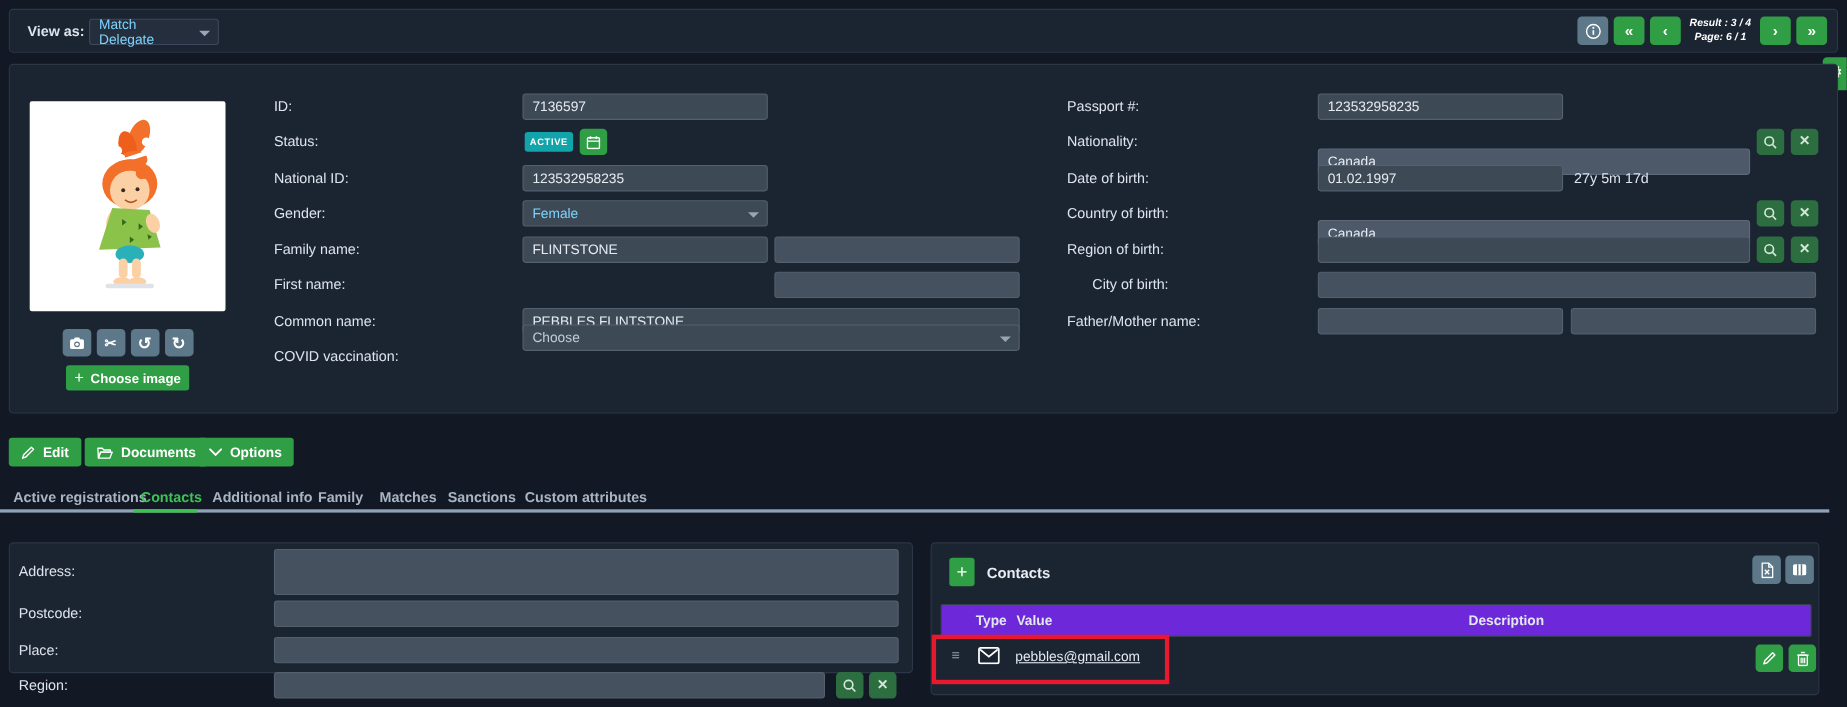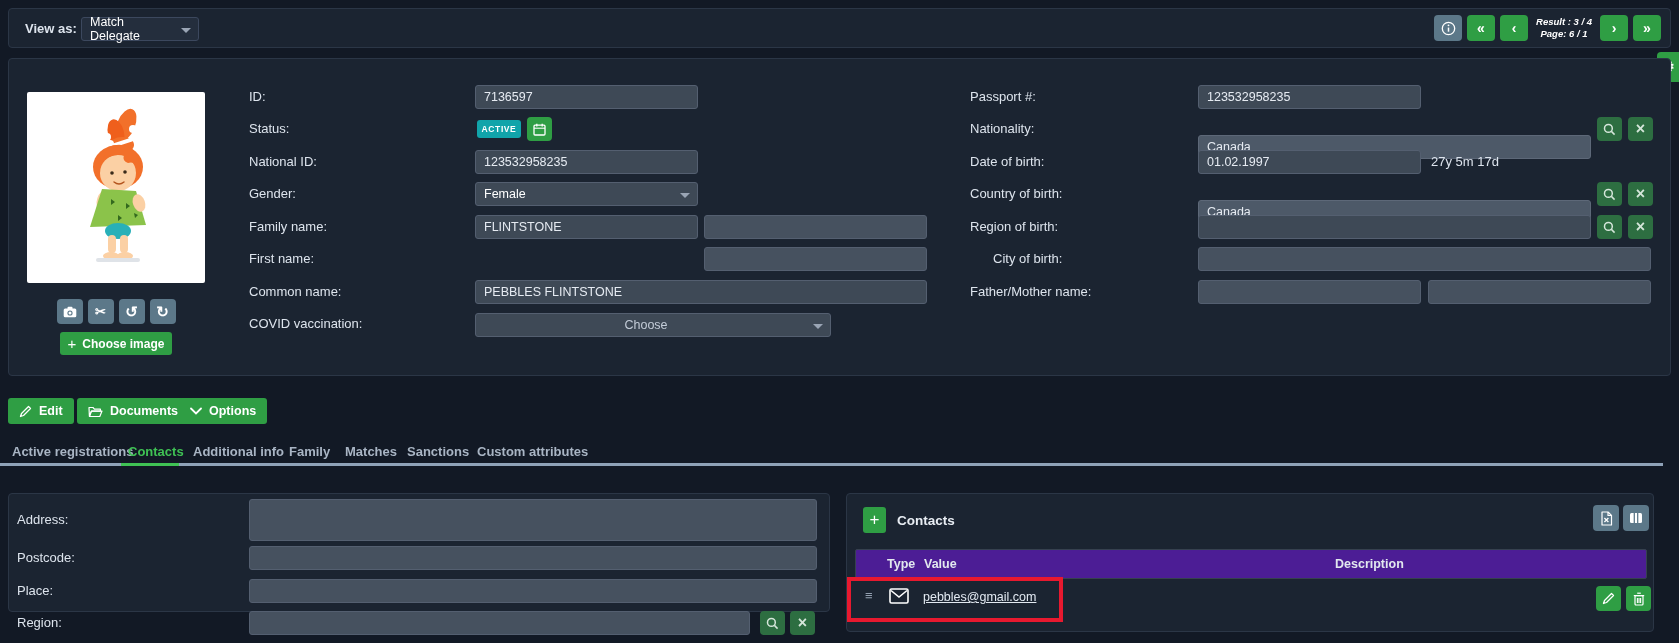--- a/index.html
+++ b/index.html
@@ -7,21 +7,21 @@
   #app{position:relative;width:1679px;height:643px;background:#121925;overflow:hidden;}
 
   .card{position:absolute;background:#1b2431;border:1px solid #2b3646;border-radius:4px;}
   .lbl{position:absolute;color:#dde4ed;font-size:13px;line-height:24px;white-space:nowrap;}
 
   .inp{position:absolute;height:24px;background:#3e4956;border:1px solid #545f70;border-radius:3px;
        color:#e6ebf2;font-size:12.5px;padding:0 8px;outline:none;}
   .inp.lite{background:#4d5968;border-color:#5d6878;margin-top:18px;}
   .inp.mid{background:#46515f;}
   .sel{position:absolute;height:24px;background:#3e4956;border:1px solid #545f70;border-radius:3px;
-       color:#ffffff;font-size:12.5px;padding:0 22px 0 8px;display:flex;align-items:center;}
+       color:#7dd3fc;font-size:12.5px;padding:0 22px 0 8px;display:flex;align-items:center;}
   .sel .chev{position:absolute;right:7px;top:10px;width:0;height:0;border-left:5px solid transparent;
        border-right:5px solid transparent;border-top:5px solid #9aa5b5;}
   .sel.placeholder{color:#c3ccd8;}
 
   .btn{display:flex;align-items:center;justify-content:center;border:none;border-radius:4px;cursor:pointer;}
   .green{background:#2f9e44;color:#fff;}
   .dkgreen{background:#2d6e41;color:#d5e6da;}
   .grayblue{background:#5c7889;color:#fff;}
 
   .abtn{position:absolute;}
@@ -160,21 +160,21 @@
     <input class="inp" style="left: 466px; top: 156px; width: 223px;" readonly="" value="FLINTSTONE">
     <input class="inp mid" style="left: 695px; top: 156px; width: 223px;" readonly="" value="">
 
     <span class="lbl" style="left:240px;top:188px;">First name:</span>
     <input class="inp mid" style="left: 695px; top: 188px; width: 223px;" readonly="" value="">
 
     <span class="lbl" style="left:240px;top:221px;">Common name:</span>
     <input class="inp" style="left: 466px; top: 221px; width: 452px;" readonly="" value="PEBBLES FLINTSTONE">
 
     <span class="lbl" style="left:240px;top:253px;">COVID vaccination:</span>
-    <div class="sel placeholder" style="left:466px;top:254px;width:356px;justify-content:center;">
+    <div class="sel placeholder" style="left:466px;top:236px;width:452px;">
       <span>Choose</span>
       <span class="chev"></span>
     </div>
 
     <span class="lbl" style="left:961px;top:26px;">Passport #:</span>
     <input class="inp" style="left: 1189px; top: 26px; width: 223px;" readonly="" value="123532958235">
 
     <span class="lbl" style="left:961px;top:58px;">Nationality:</span>
     <input class="inp lite" style="left: 1189px; top: 58px; width: 393px;" readonly="" value="Canada">
     <button class="btn dkgreen abtn" style="left:1588px;top:58px;width:25px;height:24px;">
@@ -292,21 +292,21 @@
       </svg>
     </button>
     <button class="btn grayblue abtn" style="left:776px;top:11px;width:26px;height:26px;">
       <svg width="14" height="12" viewBox="0 0 14 12">
         <rect x="1" y="1" width="12" height="10" rx="1.5" fill="#fff"></rect>
         <line x1="5.3" y1="1" x2="5.3" y2="11" stroke="#5c7889" stroke-width="1.3"></line>
         <line x1="8.7" y1="1" x2="8.7" y2="11" stroke="#5c7889" stroke-width="1.3"></line>
       </svg>
     </button>
 
-    <div style="position:absolute;left:8px;top:55px;width:792px;height:30px;background:#4c1d95;border:1px solid #36414f;border-radius:2px;">
+    <div style="position:absolute;left:8px;top:55px;width:792px;height:30px;background:#6d28d9;border:1px solid #36414f;border-radius:2px;">
       <span style="position:absolute;left:31px;top:7px;color:#e2e8ef;font-size:12.5px;font-weight:bold;">Type</span>
       <span style="position:absolute;left:68px;top:7px;color:#e2e8ef;font-size:12.5px;font-weight:bold;">Value</span>
       <span style="position:absolute;left:479px;top:7px;color:#e2e8ef;font-size:12.5px;font-weight:bold;">Description</span>
     </div>
 
     <div style="position:absolute;left:8px;top:85px;width:792px;height:40px;">
       <span style="position:absolute;left:10px;top:9px;color:#93a0b0;font-size:13px;font-weight:bold;">≡</span>
       <svg width="20" height="16" viewBox="0 0 20 16" style="position:absolute;left:34px;top:9px;">
         <rect x="1" y="1" width="18" height="14" rx="1.5" fill="none" stroke="#fff" stroke-width="1.6"></rect>
         <polyline points="2,2.5 10,9 18,2.5" fill="none" stroke="#fff" stroke-width="1.6"></polyline>

